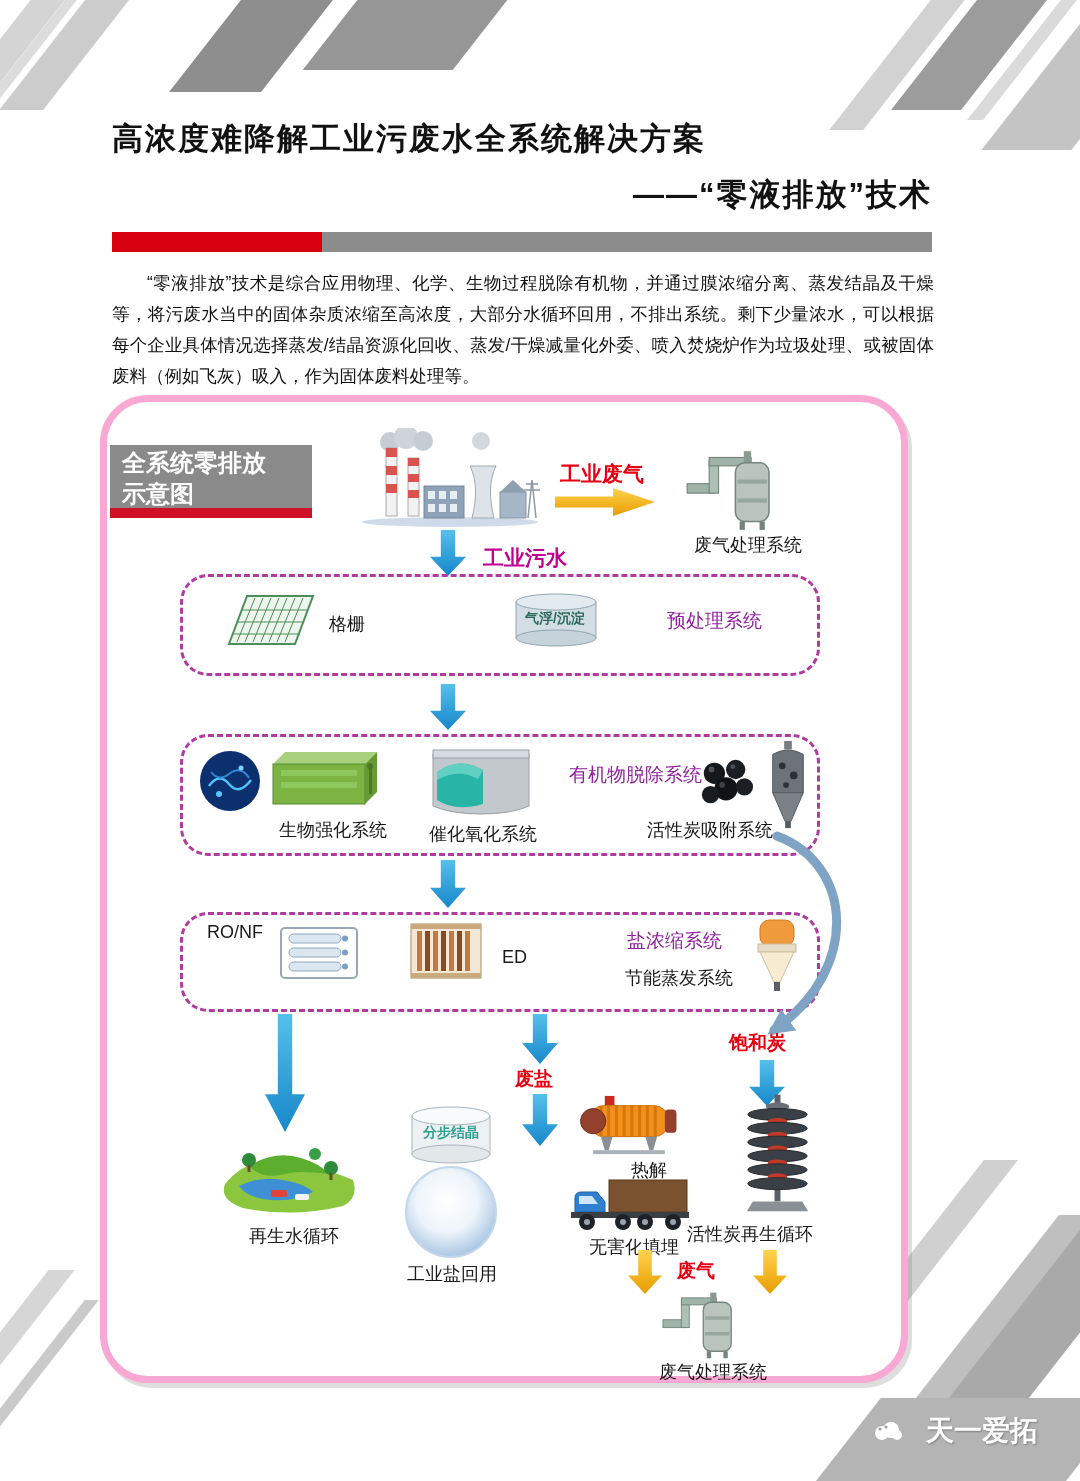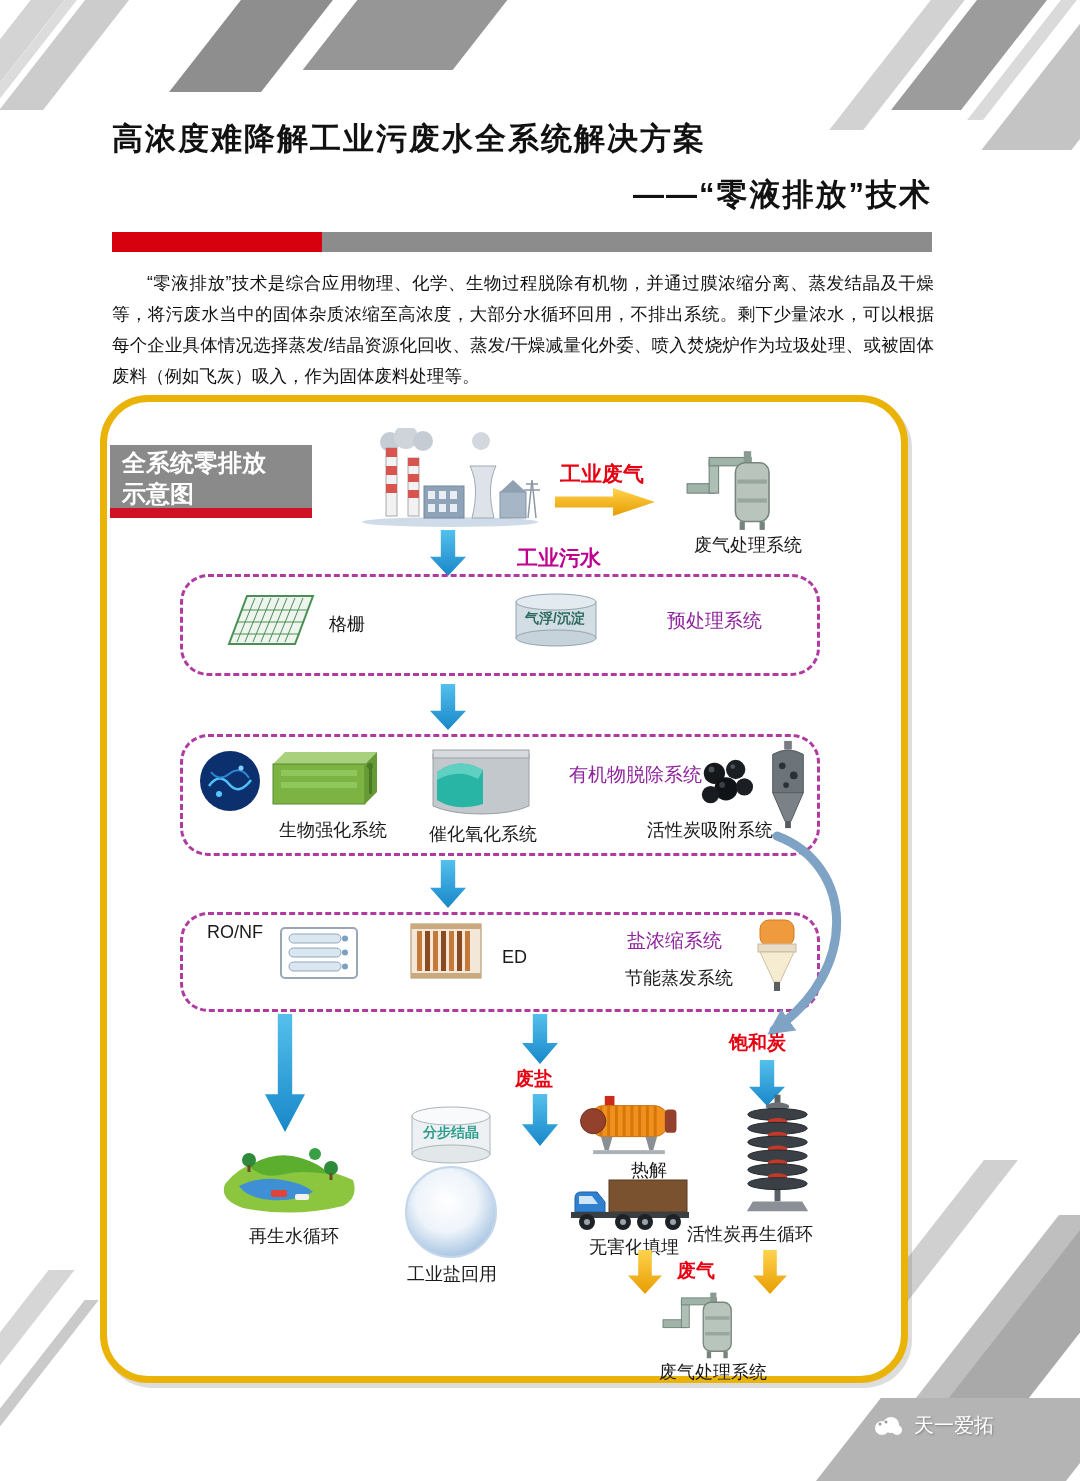--- a/index.html
+++ b/index.html
@@ -12,21 +12,21 @@
 
   
   .title-block { position:absolute; left:112px; top:118px; width:820px; }
   .title-1 { font-size:31px; font-weight:bold; color:#111; letter-spacing:2px; }
   .title-2 { font-size:31px; font-weight:bold; color:#111; letter-spacing:2px; text-align:right; margin-top:14px; }
   .accent-bar { position:absolute; left:112px; top:232px; width:820px; height:20px; background:#8c8c8c; }
   .accent-bar .red-part { position:absolute; left:0; top:0; width:210px; height:20px; background:#d7000f; }
   .intro { position:absolute; left:112px; top:268px; width:822px; font-size:17.5px; line-height:31px; color:#111; text-align:justify; text-indent:2em; font-weight:500; }
 
   
-  .diagram { position:absolute; left:100px; top:395px; width:808px; height:988px; border:7px solid #eab308; border-radius:48px; background:#fff; box-shadow:4px 5px 0 rgba(120,120,120,.25); }
+  .diagram { position:absolute; left:100px; top:395px; width:808px; height:988px; border:7px solid #f9a8d4; border-radius:48px; background:#fff; box-shadow:4px 5px 0 rgba(120,120,120,.25); }
   .abs { position:absolute; }
 
   .badge { position:absolute; left:3px; top:43px; width:202px; }
   .badge-box { background:#8a8a8a; color:#fff; font-weight:bold; font-size:24px; line-height:31px; padding:2px 12px 4px 12px; height:63px; }
   .badge-red { height:10px; background:#cf1126; width:100%; }
 
   .lbl { position:absolute; font-size:18px; color:#1a1a1a; text-align:right; white-space:nowrap; }
   .ptitle { position:absolute; font-size:19px; font-weight:normal; color:#8e239c; white-space:nowrap; }
   .magenta { color:#c0008f; font-weight:bold; font-size:21px; white-space:nowrap; position:absolute; }
   .redtxt { color:#e60012; font-weight:bold; white-space:nowrap; position:absolute; }
@@ -34,21 +34,21 @@
   .dashed-box { position:absolute; left:73px; width:640px; border:3px dashed #b03aa0; border-radius:28px; }
 
   .arrow-down { position:absolute; background:linear-gradient(180deg,#55c0ec,#1787c9); clip-path:polygon(30% 0,70% 0,70% 58%,100% 58%,50% 100%,0 58%,30% 58%); }
   .arrow-down-long { position:absolute; background:linear-gradient(180deg,#55c0ec,#1787c9); clip-path:polygon(32% 0,68% 0,68% 68%,100% 68%,50% 100%,0 68%,32% 68%); }
   .arrow-right { position:absolute; background:linear-gradient(180deg,#ffd34e,#e79d00); clip-path:polygon(0 30%,58% 30%,58% 0,100% 50%,58% 100%,58% 70%,0 70%); }
   .arrow-down-yellow { position:absolute; background:linear-gradient(180deg,#ffd34e,#e79d00); clip-path:polygon(30% 0,70% 0,70% 58%,100% 58%,50% 100%,0 58%,30% 58%); }
 
   .tank-text { position:absolute; font-size:14px; font-weight:bold; color:#2d6b5f; white-space:nowrap; }
   .salt-circle { position:absolute; border-radius:50%; background:radial-gradient(circle at 45% 38%, #ffffff 0%, #eef4fa 42%, #a6c4e2 78%, #6f9cc8 100%); border:2px solid #c3d6ea; }
 
-  .watermark { position:absolute; left:872px; top:1412px; display:flex; align-items:center; gap:12px; color:#ffffff; font-size:20px; font-weight:normal; text-shadow:1px 1px 2px rgba(90,90,90,.6); }
+  .watermark { position:absolute; left:872px; top:1412px; display:flex; align-items:center; gap:24px; color:#ffffff; font-size:28px; font-weight:bold; text-shadow:1px 1px 2px rgba(90,90,90,.6); }
 
   svg { display:block; }
 </style>
 </head>
 <body>
 
 <svg width="0" height="0" style="position:absolute">
   <defs>
     <symbol id="sym-scrubber" viewBox="0 0 100 80">
       <rect x="2" y="34" width="26" height="9" fill="#9fb3a8" stroke="#6e8277"></rect>
@@ -129,21 +129,21 @@
     </svg>
 
     <span class="redtxt" style="left:453px;top:58px;font-size:21px">工业废气</span>
     <div class="arrow-right" style="left:448px;top:86px;width:100px;height:28px"></div>
     <svg class="abs" style="left:578px;top:46px" width="105" height="84" viewBox="0 0 100 80">
         <use href="#sym-scrubber"></use>
       </svg>
     <div class="lbl" style="left:565px;top:131px;width:130px">废气处理系统</div>
 
     <div class="arrow-down" style="left:323px;top:128px;width:36px;height:46px"></div>
-    <span class="magenta" style="left:410px;top:142px">工业污水</span>
+    <span class="magenta" style="left:376px;top:142px">工业污水</span>
 
     <div class="dashed-box" style="top:172px;height:102px"></div>
     <svg class="abs" style="left:118px;top:190px" width="92" height="56" viewBox="0 0 92 56">
       <polygon points="22,4 88,4 70,52 4,52" fill="#eef4ee" stroke="#4a8f55" stroke-width="2"></polygon>
       <line x1="30" y1="6" x2="12" y2="50" stroke="#4a8f55"></line>
         <line x1="38" y1="6" x2="20" y2="50" stroke="#4a8f55"></line>
       <line x1="46" y1="6" x2="28" y2="50" stroke="#4a8f55"></line>
         <line x1="54" y1="6" x2="36" y2="50" stroke="#4a8f55"></line>
       <line x1="62" y1="6" x2="44" y2="50" stroke="#4a8f55"></line>
         <line x1="70" y1="6" x2="52" y2="50" stroke="#4a8f55"></line>

